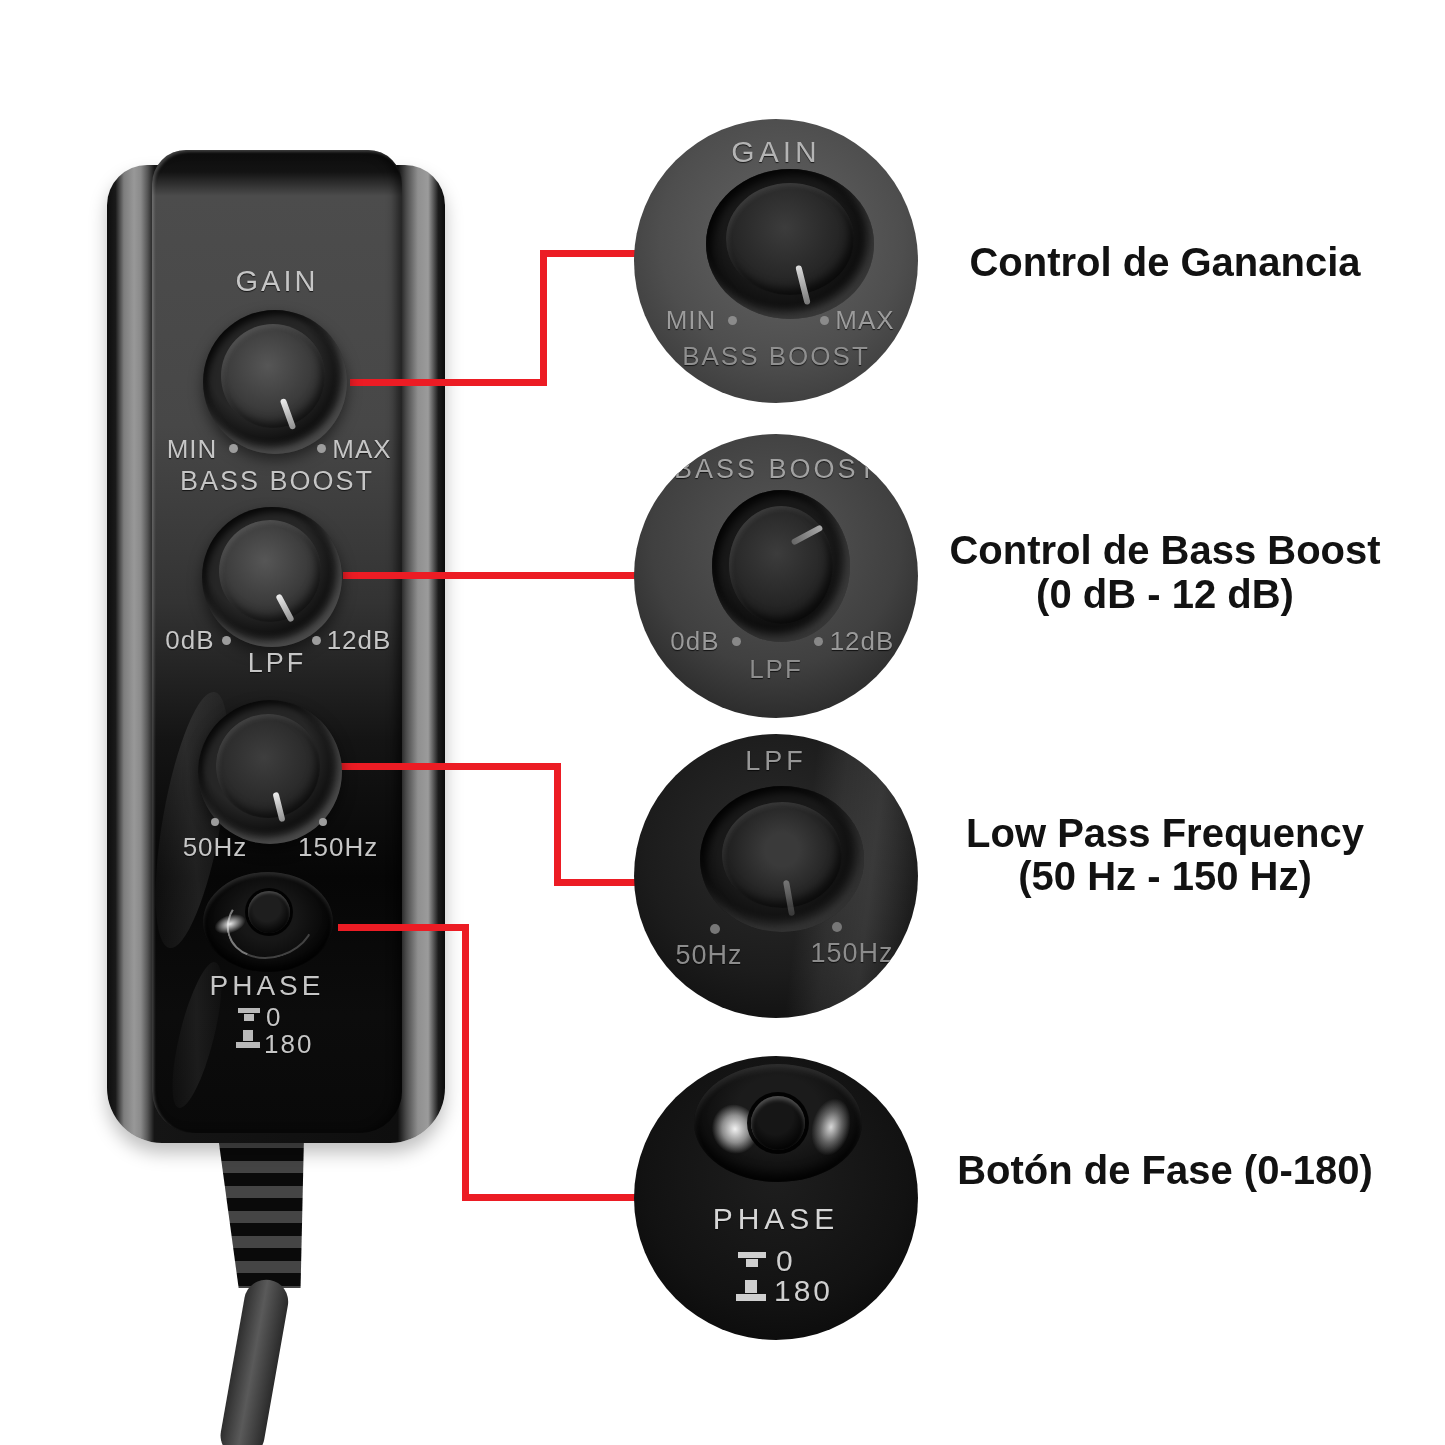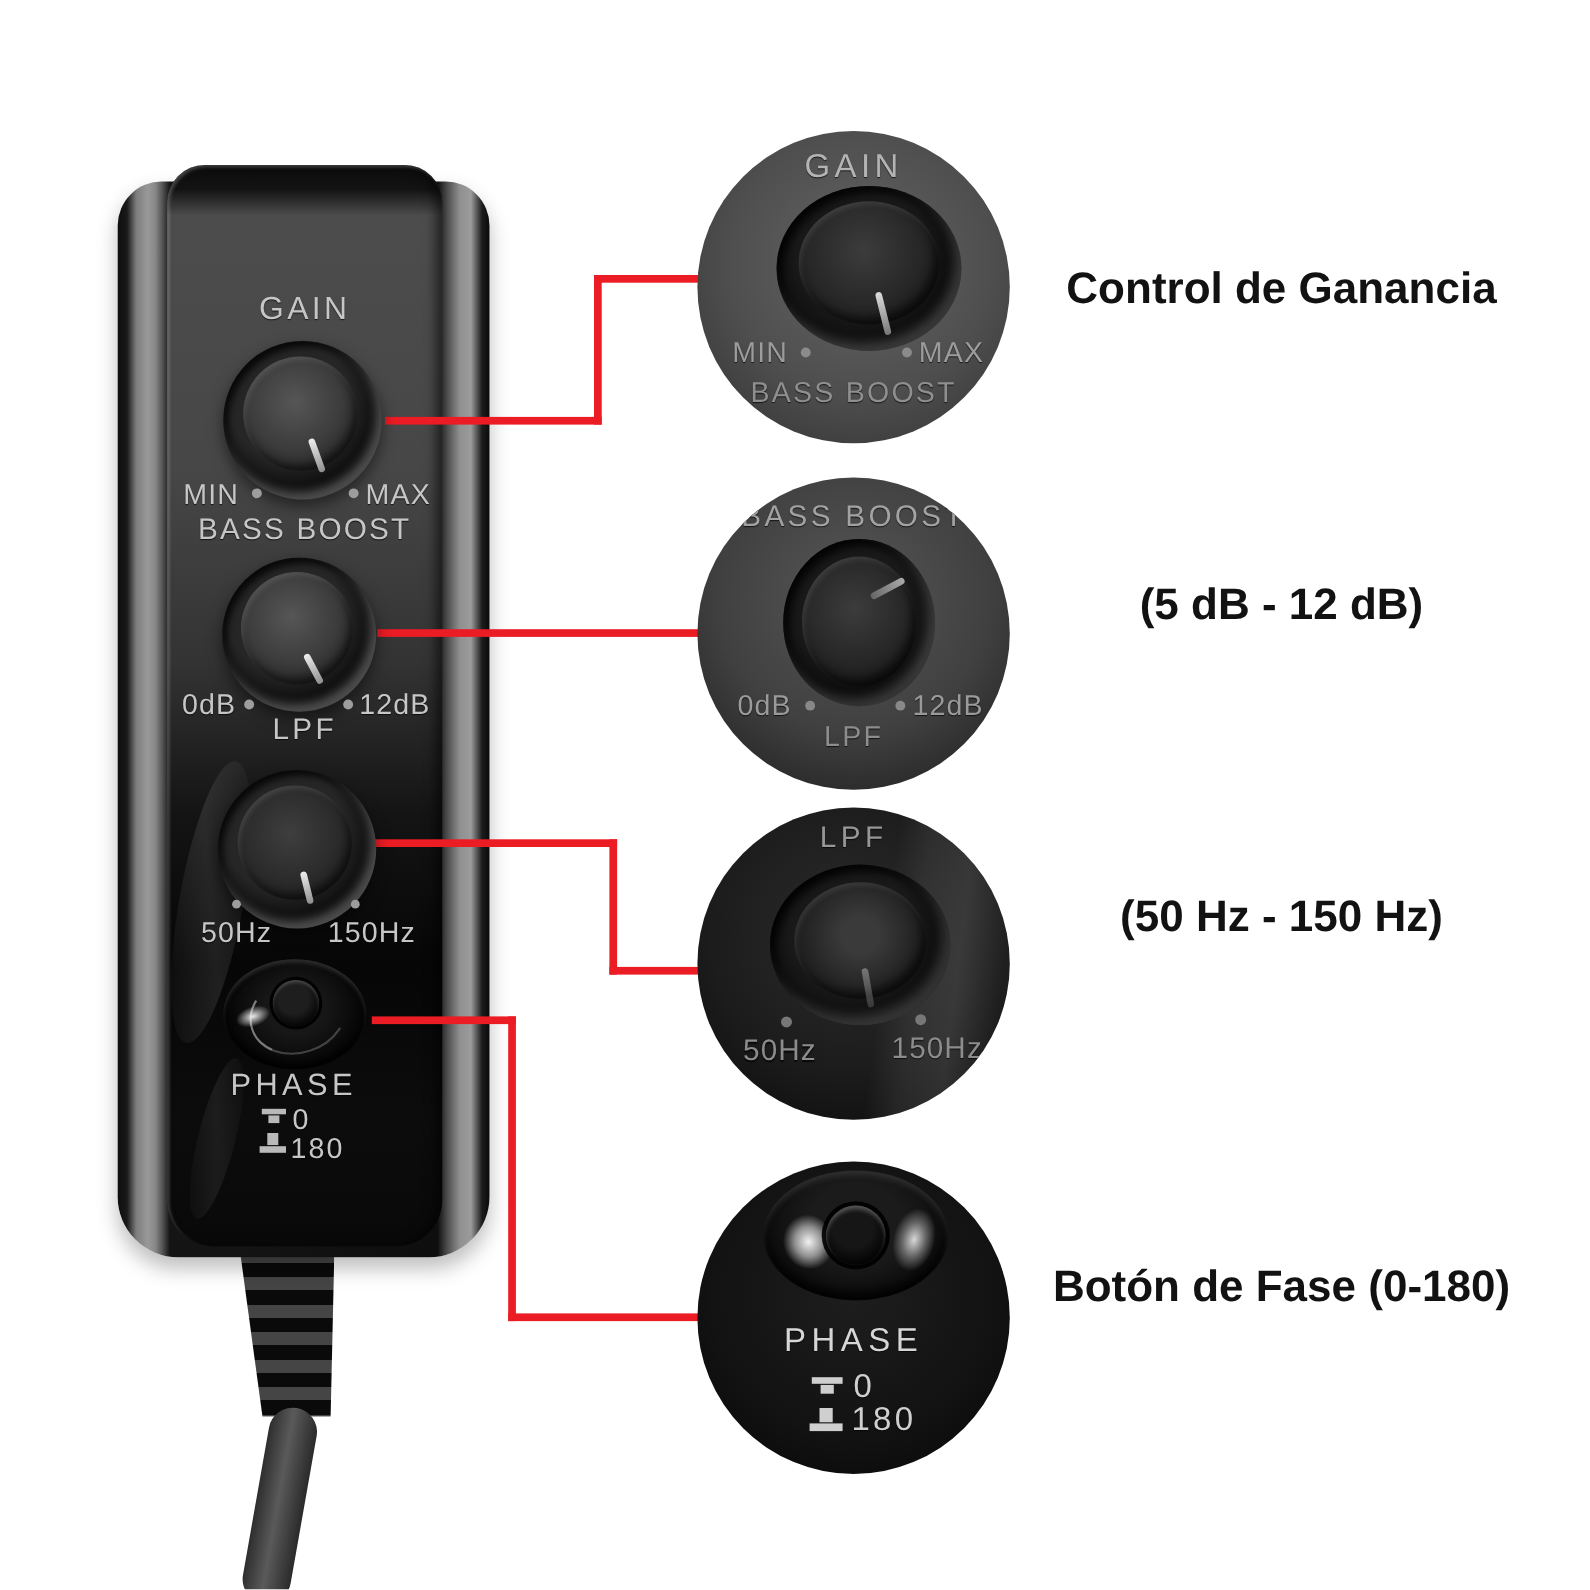--- a/index.html
+++ b/index.html
@@ -236,22 +236,24 @@
       <div class="stem" style="left:9px;top:0;width:12px;height:13px;background:#cfcfcf;"></div>
       <div class="cap" style="left:0;top:14px;width:30px;height:7px;background:#cfcfcf;"></div>
     </div>
     <div class="co-etch" style="left:140px;top:218px;width:80px;font-size:30px;text-align:left;color:#cfcfcf;">180</div>
   </div>
 
   <div class="ann" style="top:240px;">
     <div>Control de Ganancia</div>
   </div>
   <div class="ann" style="top:528px;">
-    <div>(5 dB - 12 dB)</div>
+    <div>Control de Bass Boost</div>
+    <div>(0 dB - 12 dB)</div>
   </div>
   <div class="ann" style="top:812px;line-height:43px;">
+    <div>Low Pass Frequency</div>
     <div>(50 Hz - 150 Hz)</div>
   </div>
   <div class="ann" style="top:1148px;">
     <div>Botón de Fase (0-180)</div>
   </div>
 
 </div>
 
 </body></html>

